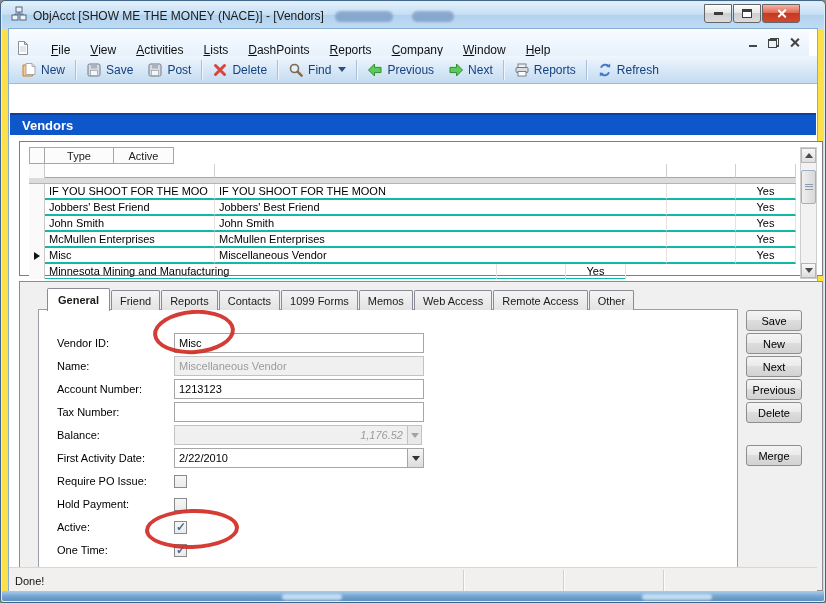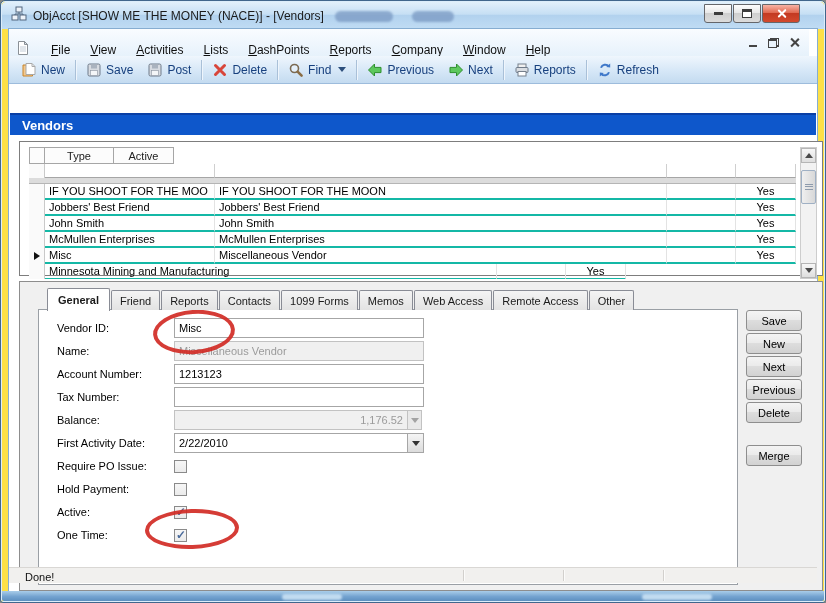--- a/index.html
+++ b/index.html
@@ -100,28 +100,28 @@
     border:1px solid #8d8d8d; background:#f0f0f0; }
   .tabs { position:absolute; left:27px; top:5px; display:flex; align-items:flex-end; z-index:2; }
   .tab { padding:4px 8px 3px; font-size:11px; color:#1a1a1a;
     background:linear-gradient(180deg,#f4f4f4,#e3e3e3); border:1px solid #898c95; border-bottom:none;
     border-radius:2px 2px 0 0; margin-right:1px; }
   .tab.active { background:#fff; font-weight:bold; padding:5px 10px 5px; position:relative; top:1px; }
   .tab-page { position:absolute; left:18px; top:27px; width:700px; height:276px;
     background:#fff; border:1px solid #9a9fa5; }
 
   
-  .form { position:absolute; inset:0; padding:8px 0 0 18px; }
+  .form { position:absolute; inset:0; padding:23px 0 0 18px; }
   .form-row { display:flex; align-items:center; height:20px; margin-bottom:3px; }
   .lbl { width:117px; font-size:11px; color:#000; flex:none; }
   .fld { width:250px; flex:none; display:flex; position:relative; }
   .tbox { width:250px; height:20px; border:1px solid #a6a6a6; font-family:"Liberation Sans",sans-serif;
     font-size:11px; padding:0 4px; color:#000; background:#fff; outline:none; }
   .tbox.dis { background:#f0f0f0; color:#9b9b9b; border-color:#c2c2c2; }
-  .tbox.ralign { text-align:right; }
+  .tbox.ralign { text-align:right;font-style:italic; }
   .combo .tbox { width:233px; border-right:none; }
   .arrow-btn { width:17px; height:20px; border:1px solid #a6a6a6;
     background:linear-gradient(180deg,#f5f5f5,#dcdcdc); display:flex; align-items:center; justify-content:center; }
   .arrow-btn.dis { background:#e9e9e9; border-color:#c2c2c2; width:15px; }
   .arrow-btn .tri { width:0; height:0; border-left:4px solid transparent; border-right:4px solid transparent; border-top:5px solid #333; }
   .arrow-btn.dis .tri { border-top-color:#a3a3a3; }
   .caret { position:absolute; left:5px; top:4px; width:1px; height:13px; background:#222; }
   .checkbox { width:13px; height:13px; border:1px solid #8a8a8a;
     background:linear-gradient(180deg,#f6f6f6,#ebebeb); position:relative; }
   .checkbox.checked::after { content:"\2713"; position:absolute; left:1px; top:-2px;
@@ -133,22 +133,22 @@
   .circle2 { left:106px; top:199px; width:94px; height:40px; transform:rotate(-2deg); }
 
   
   .side-col { position:absolute; left:726px; top:28px; width:58px; }
   .side-btn { display:block; width:56px; height:21px; margin-bottom:2px; font-family:"Liberation Sans",sans-serif;
     font-size:11px; color:#000; border:1px solid #8e8e8e; border-radius:3px;
     background:linear-gradient(180deg,#f4f4f4,#ebebeb 45%,#dddddd 50%,#d2d2d2); }
   .side-btn.gap { margin-top:22px; }
 
   
-  .statusbar { position:absolute; left:0; right:0; top:538px; height:16px; background:#f1f0ee;
-    border-top:1px solid #d9d7d4; font-size:11px; color:#111; display:flex; align-items:flex-end; padding-left:16px; }
+  .statusbar { position:absolute; left:0; right:0; top:538px; height:26px; background:#f1f0ee;
+    border-top:1px solid #d9d7d4; font-size:11px; color:#111; display:flex; align-items:center; padding-left:6px; }
   .sb-sep { position:absolute; top:2px; bottom:2px; width:1px; background:#d2d0cd; box-shadow:1px 0 0 #fbfbfa; }
 </style>
 </head>
 <body>
 
 <div class="frame">
 
   <div class="titlebar">
     <span>
       <svg width="16" height="16" viewBox="0 0 16 16">

